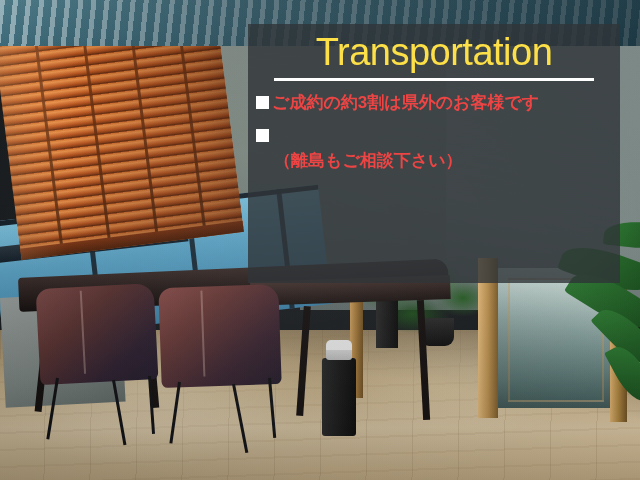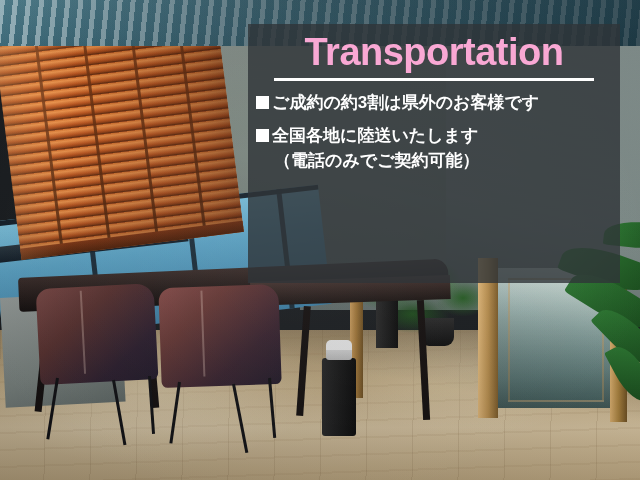--- a/index.html
+++ b/index.html
@@ -332,23 +332,23 @@
     left: 248px;
     top: 24px;
     width: 372px;
     height: 259px;
     background: rgba(48,53,56,0.80);
     box-sizing: border-box;
     padding: 4px 0 0 0;
   }
 
   #title {
-    color: #f9a8d4;
+    color: #fde047;
     font-size: 38px;
-    font-weight: bold;
+    font-weight: normal;
     letter-spacing: -0.5px;
     text-align: center;
     line-height: 44px;
     margin: 2px 0 0 0;
     white-space: nowrap;
   }
 
   #title-rule {
     width: 320px;
     height: 3px;
@@ -357,21 +357,21 @@
   }
 
   #bullets {
     margin: 9px 0 0 0;
     padding: 0 0 0 8px;
   }
   .bullet-block {
     margin-bottom: 8px;
   }
   .bline {
-    color: #ffffff;
+    color: #ef4444;
     font-size: 17px;
     font-weight: bold;
     line-height: 25px;
     white-space: nowrap;
     letter-spacing: 0px;
   }
   .bline.indented {
     padding-left: 18px;
   }
   .sq {
@@ -461,19 +461,19 @@
   </div>
 
   <div id="overlay">
     <div id="title">Transportation</div>
     <div id="title-rule"></div>
     <div id="bullets">
         <div class="bullet-block">
           <div class="bline"><span class="sq"></span><span>ご成約の約3割は県外のお客様です</span></div>
         </div>
         <div class="bullet-block">
-          <div class="bline"><span class="sq"></span><span>全国各地に陸送いたします</span></div>
-          <div class="bline indented"><span>（電話のみでご契約可能）</span></div>
+          <div class="bline"><span class="sq"></span></div>
+          <div class="bline indented"><span>（離島もご相談下さい）</span></div>
         </div>
       </div>
   </div>
 
 </div>
 
 </body></html>

